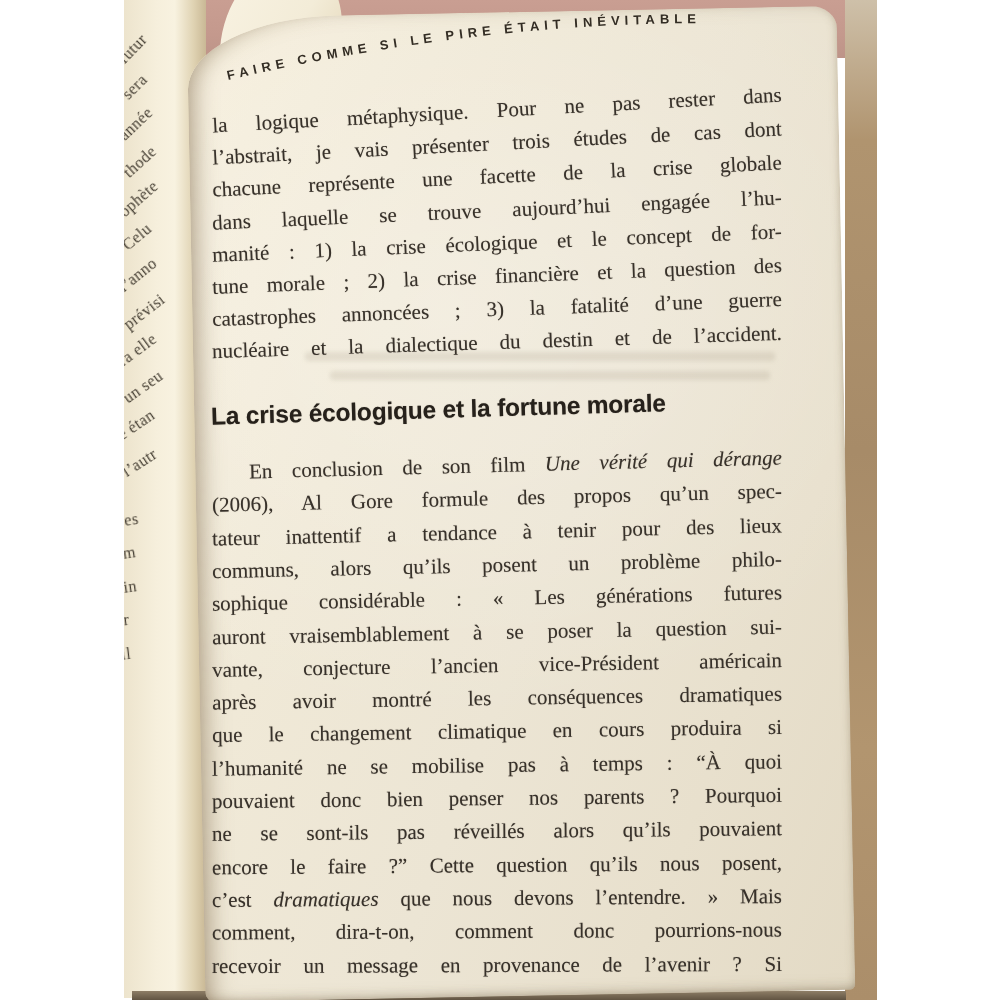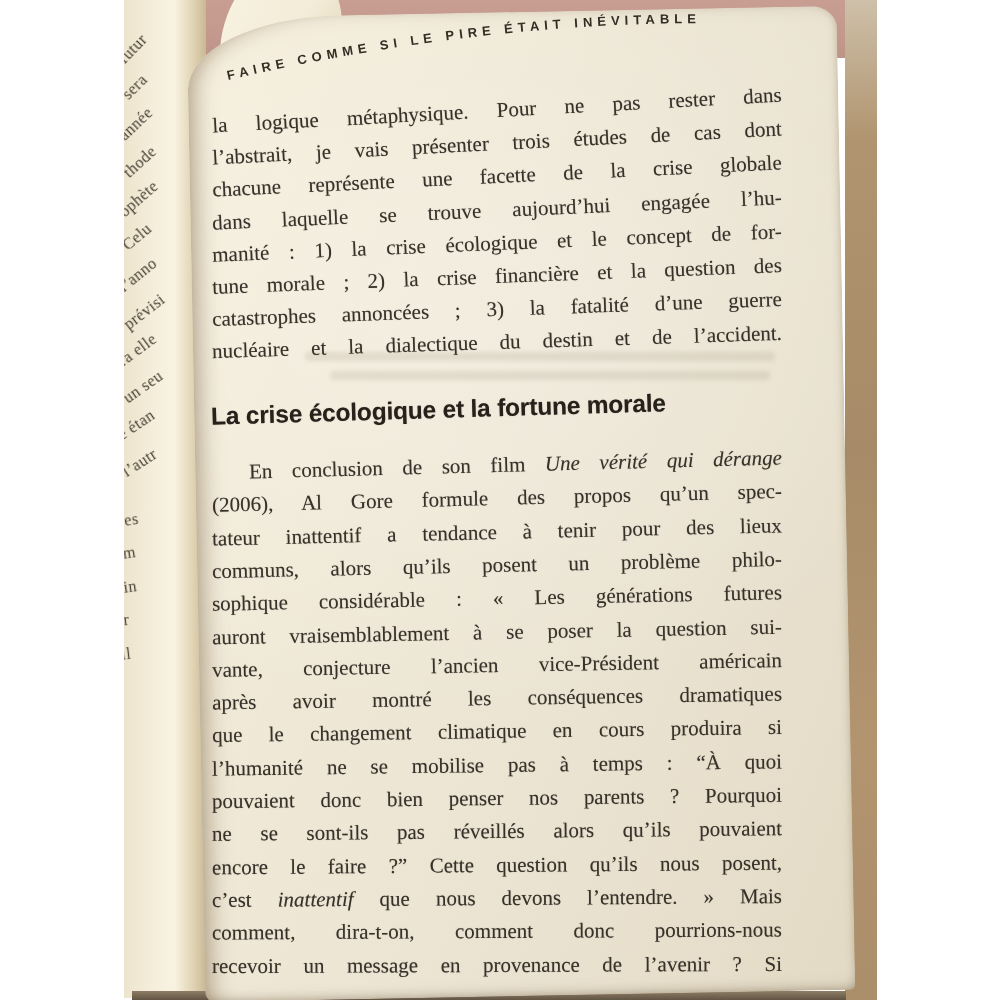--- a/index.html
+++ b/index.html
@@ -106,20 +106,20 @@
       <div class="bline" style="left: 212px; top: 551.9px; transform: rotate(-1.245deg);">communs, alors qu’ils posent un problème philo-</div>
       <div class="bline" style="left: 212px; top: 585.2px; transform: rotate(-1.16deg);">sophique considérable : « Les générations futures</div>
       <div class="bline" style="left: 212px; top: 618.5px; transform: rotate(-1.075deg);">auront vraisemblablement à se poser la question sui-</div>
       <div class="bline" style="left: 212px; top: 651.8px; transform: rotate(-0.99deg);">vante, conjecture l’ancien vice-Président américain</div>
       <div class="bline" style="left: 212px; top: 685.1px; transform: rotate(-0.905deg);">après avoir montré les conséquences dramatiques</div>
       <div class="bline" style="left: 212px; top: 718.4px; transform: rotate(-0.82deg);">que le changement climatique en cours produira si</div>
       <div class="bline" style="left: 212px; top: 751.7px; transform: rotate(-0.735deg);">l’humanité ne se mobilise pas à temps : “À quoi</div>
       <div class="bline" style="left: 212px; top: 785px; transform: rotate(-0.65deg);">pouvaient donc bien penser nos parents ? Pourquoi</div>
       <div class="bline" style="left: 212px; top: 818.3px; transform: rotate(-0.565deg);">ne se sont-ils pas réveillés alors qu’ils pouvaient</div>
       <div class="bline" style="left: 212px; top: 851.6px; transform: rotate(-0.48deg);">encore le faire ?” Cette question qu’ils nous posent,</div>
-      <div class="bline" style="left: 212px; top: 884.9px; transform: rotate(-0.395deg);">c’est <i>inattentif</i> que nous devons l’entendre. » Mais</div>
+      <div class="bline" style="left: 212px; top: 884.9px; transform: rotate(-0.395deg);">c’est <i>dramatiques</i> que nous devons l’entendre. » Mais</div>
       <div class="bline" style="left: 212px; top: 918.2px; transform: rotate(-0.31deg);">comment, dira-t-on, comment donc pourrions-nous</div>
       <div class="bline" style="left: 212px; top: 951.5px; transform: rotate(-0.225deg);">recevoir un message en provenance de l’avenir ? Si</div>
     </div>
 
   <div class="band-left"></div>
   <div class="band-right"></div>
 </div>
 
 </body></html>

